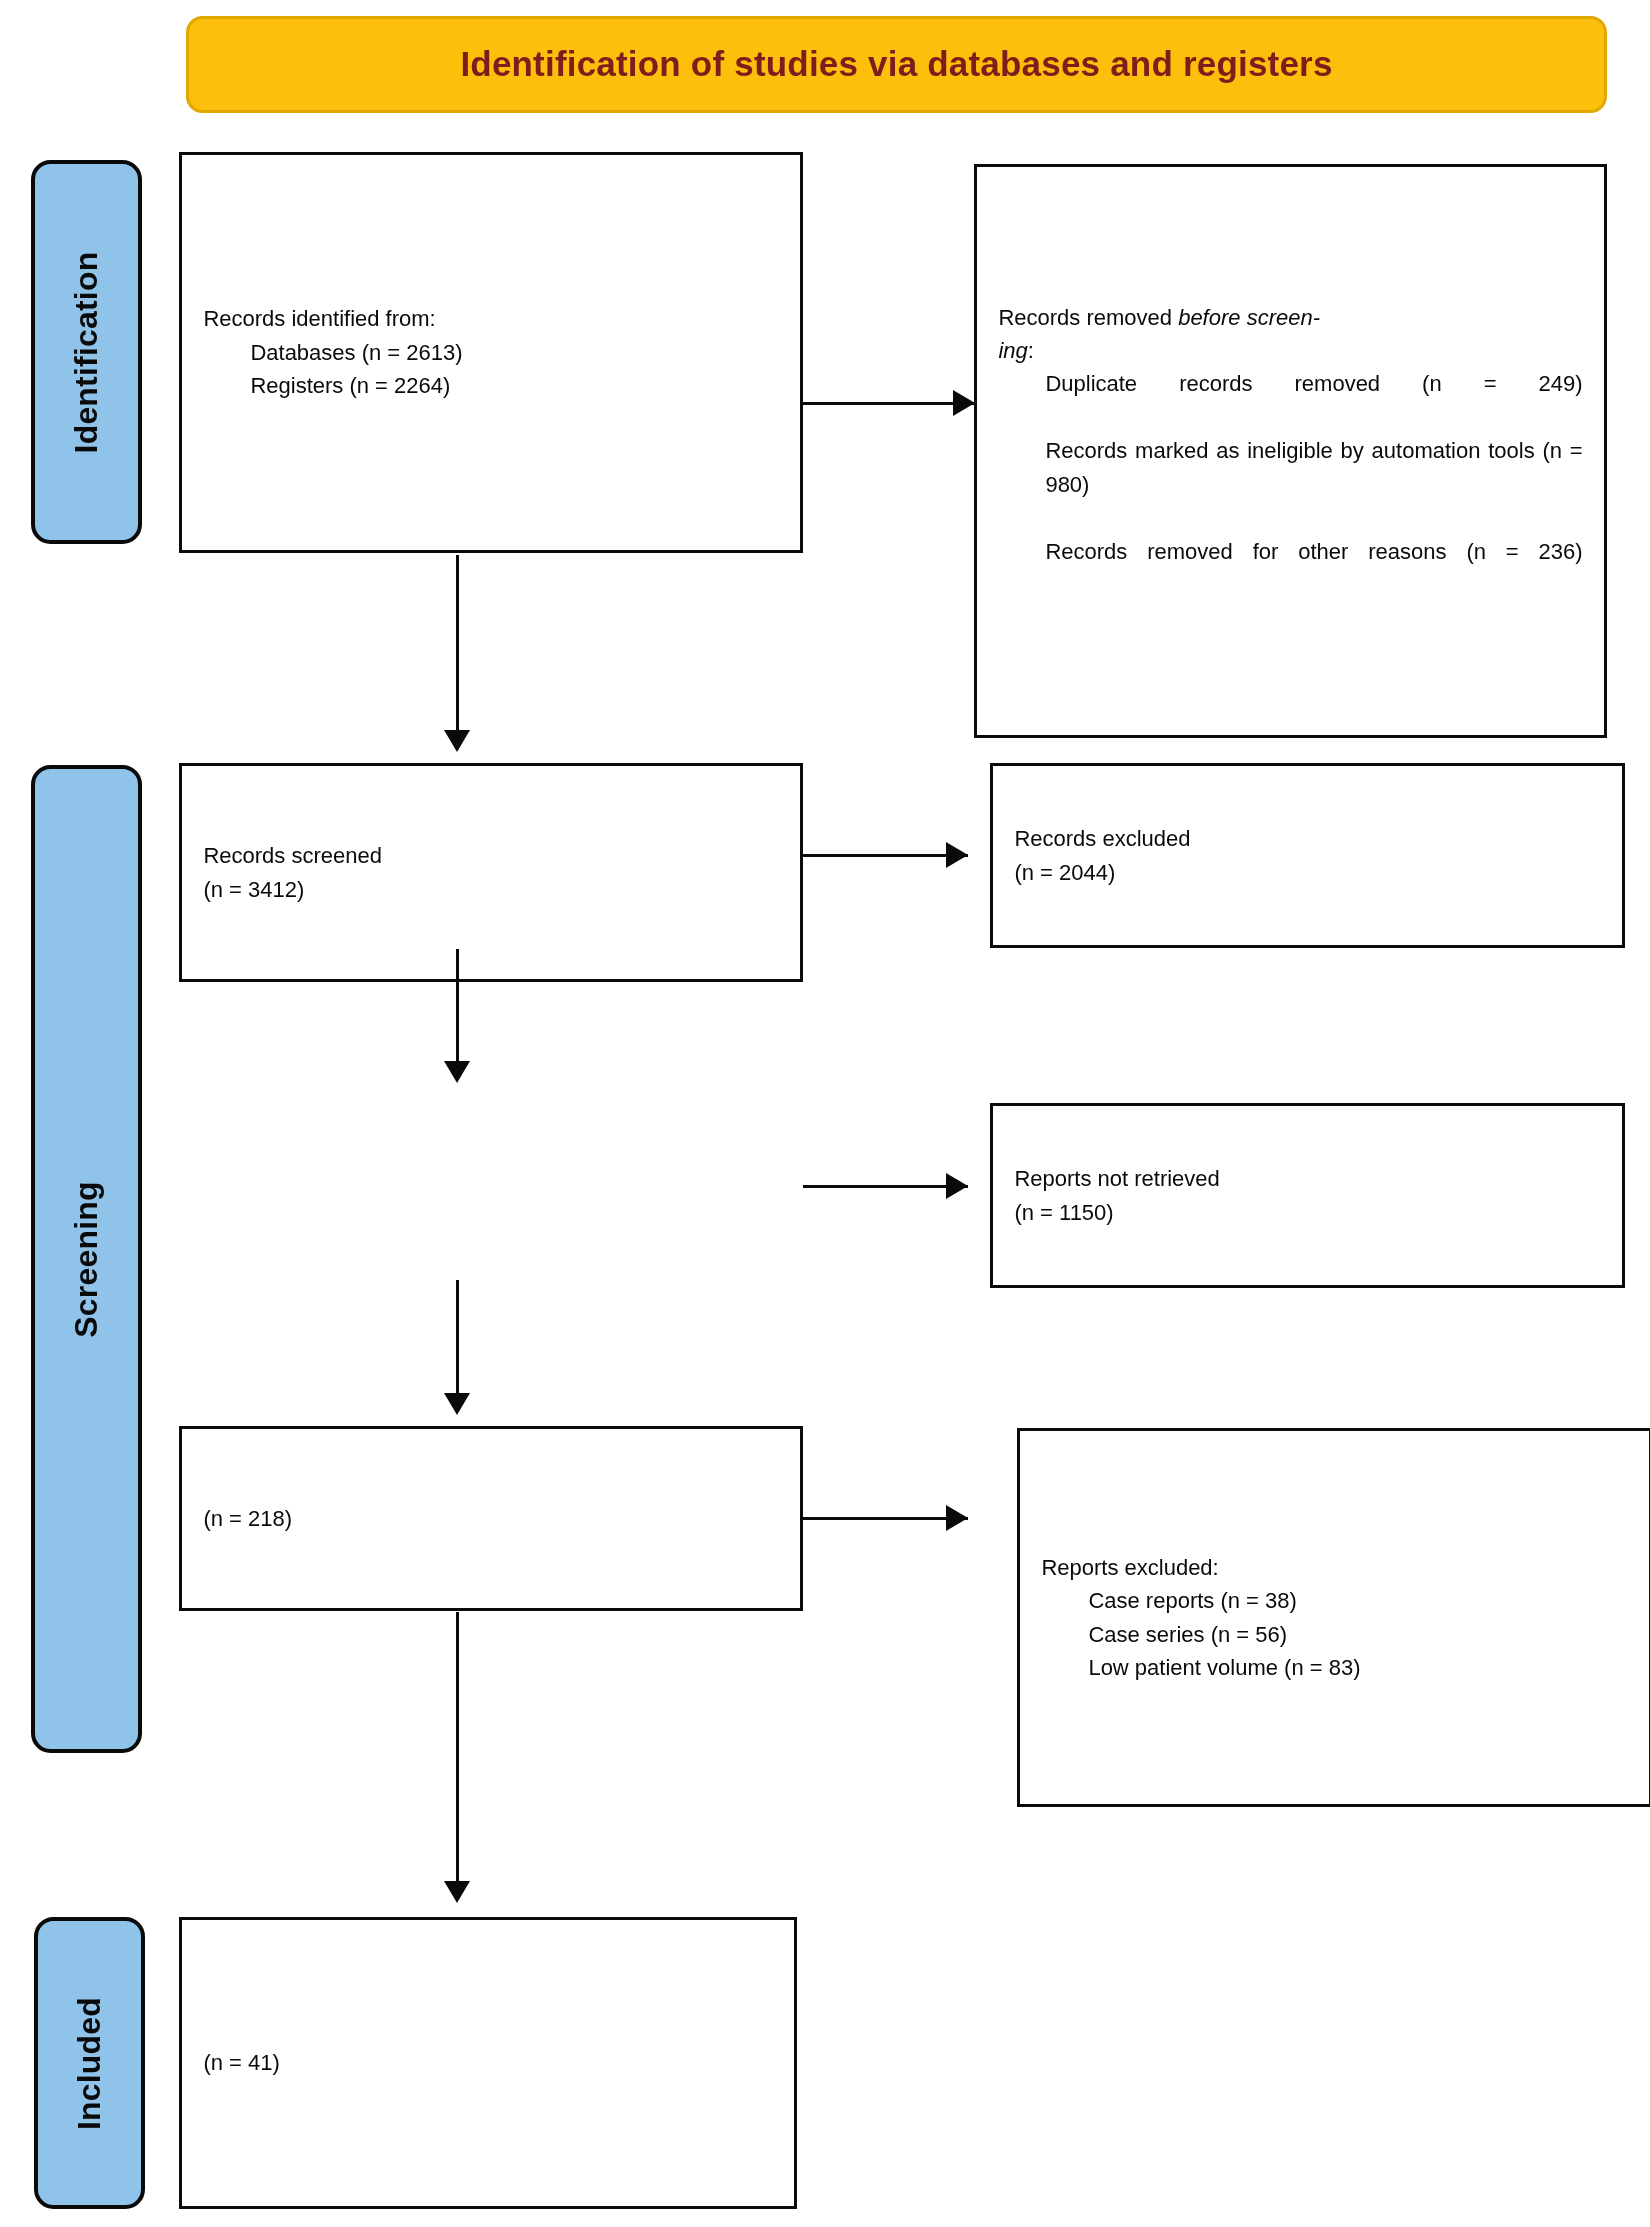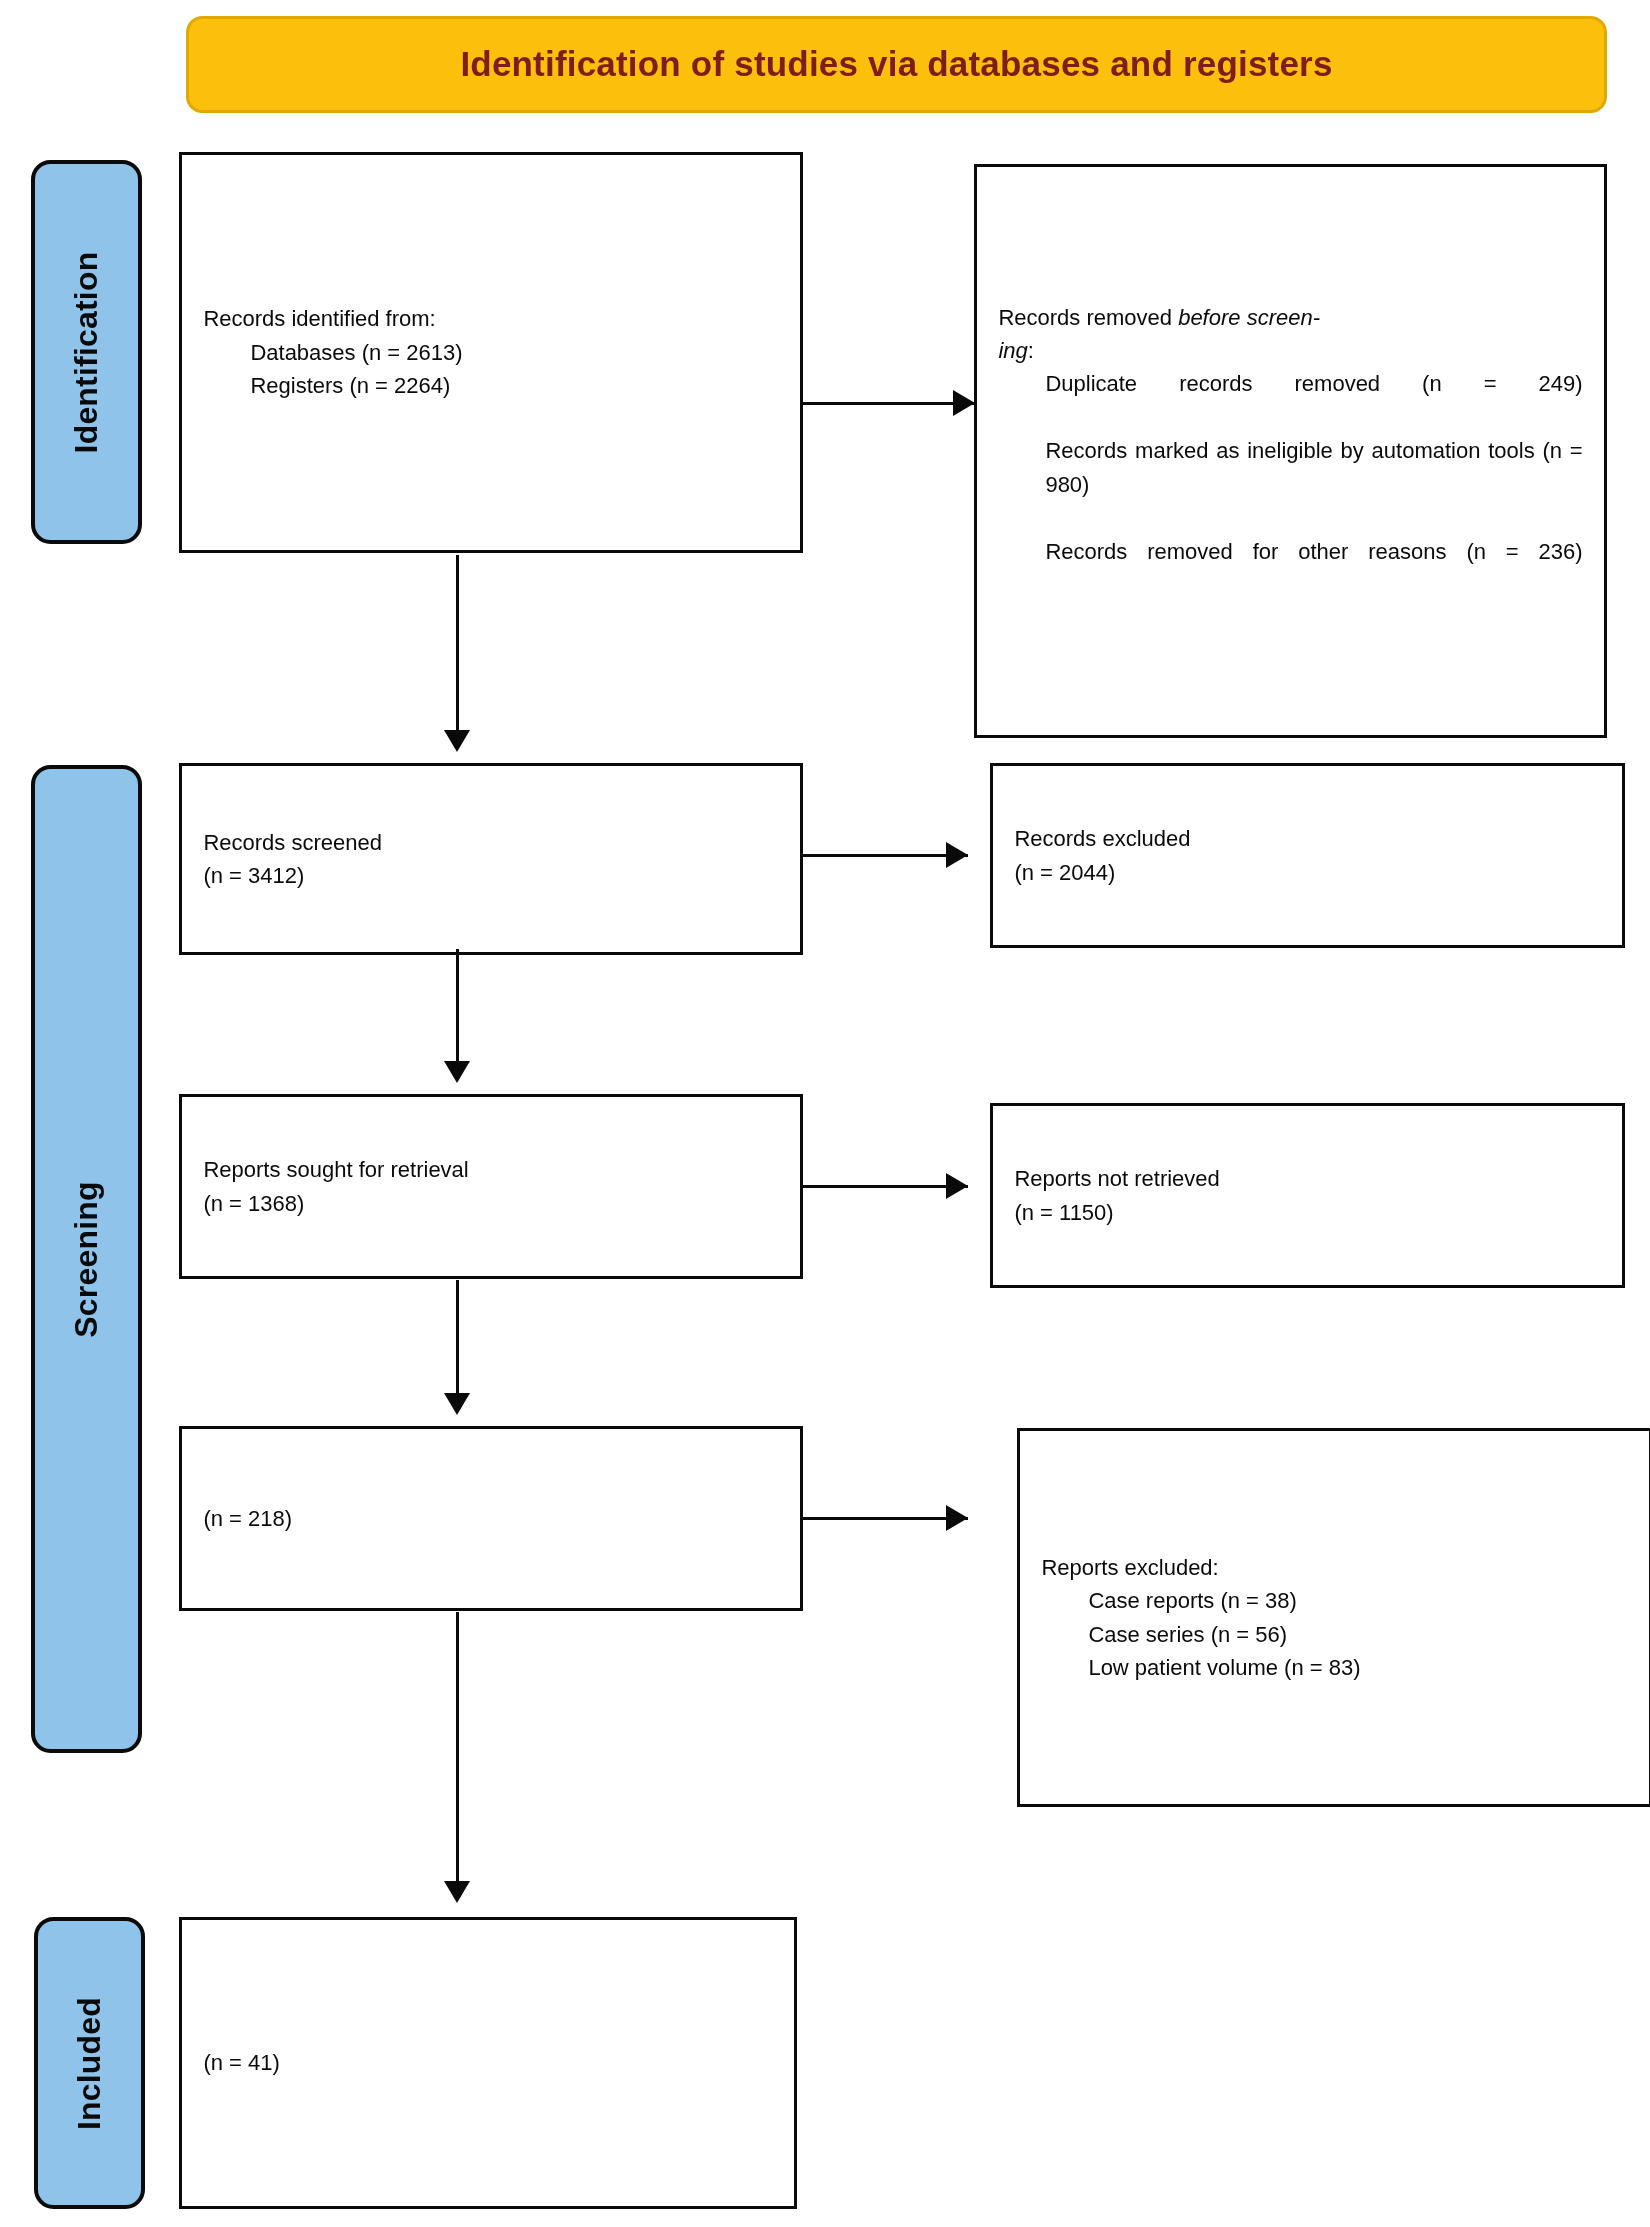--- a/index.html
+++ b/index.html
@@ -100,21 +100,21 @@
   .line.justify::after {
     content: "";
     display: inline-block;
     width: 100%;
   }
   .ital { font-style: italic; }
 
   
   #box-identified       { left: 179px;  top: 152px;  width: 624px; height: 401px; }
   #box-removed          { left: 974px; top: 164px;  width: 633px; height: 574px; }
-  #box-screened         { left: 179px;  top: 763px; width: 624px; height: 192px; }
+  #box-screened         { left: 179px;  top: 763px; width: 624px; height: 219px; }
   #box-excluded         { left: 990px; top: 763px; width: 635px; height: 185px; }
   #box-sought           { left: 179px;  top: 1094px; width: 624px; height: 185px; }
   #box-not-retrieved    { left: 990px; top: 1103px; width: 635px; height: 185px; }
   #box-assessed         { left: 179px;  top: 1426px; width: 624px; height: 185px; }
   #box-reports-excluded { left: 981px; top: 1428px; width: 635px; height: 379px; margin-left: 36px; }
   #box-included         { left: 179px;  top: 1917px; width: 618px; height: 292px; }
   .h-line {
     position: absolute;
     height: 2.9px;
     background: #0a0a0a;
@@ -202,26 +202,20 @@
     </div>
   </div>
 
   <div class="box" id="box-excluded">
     <div class="box-inner">
       <div class="line">Records excluded</div>
       <div class="line">(n = 2044)</div>
     </div>
   </div>
 
-  <div class="box" id="box-sought">
-    <div class="box-inner">
-      <div class="line">Reports sought for retrieval</div>
-      <div class="line">(n = 1368)</div>
-    </div>
-  </div>
 
   <div class="box" id="box-not-retrieved">
     <div class="box-inner">
       <div class="line">Reports not retrieved</div>
       <div class="line">(n = 1150)</div>
     </div>
   </div>
 
   <div class="box" id="box-assessed">
     <div class="box-inner">

